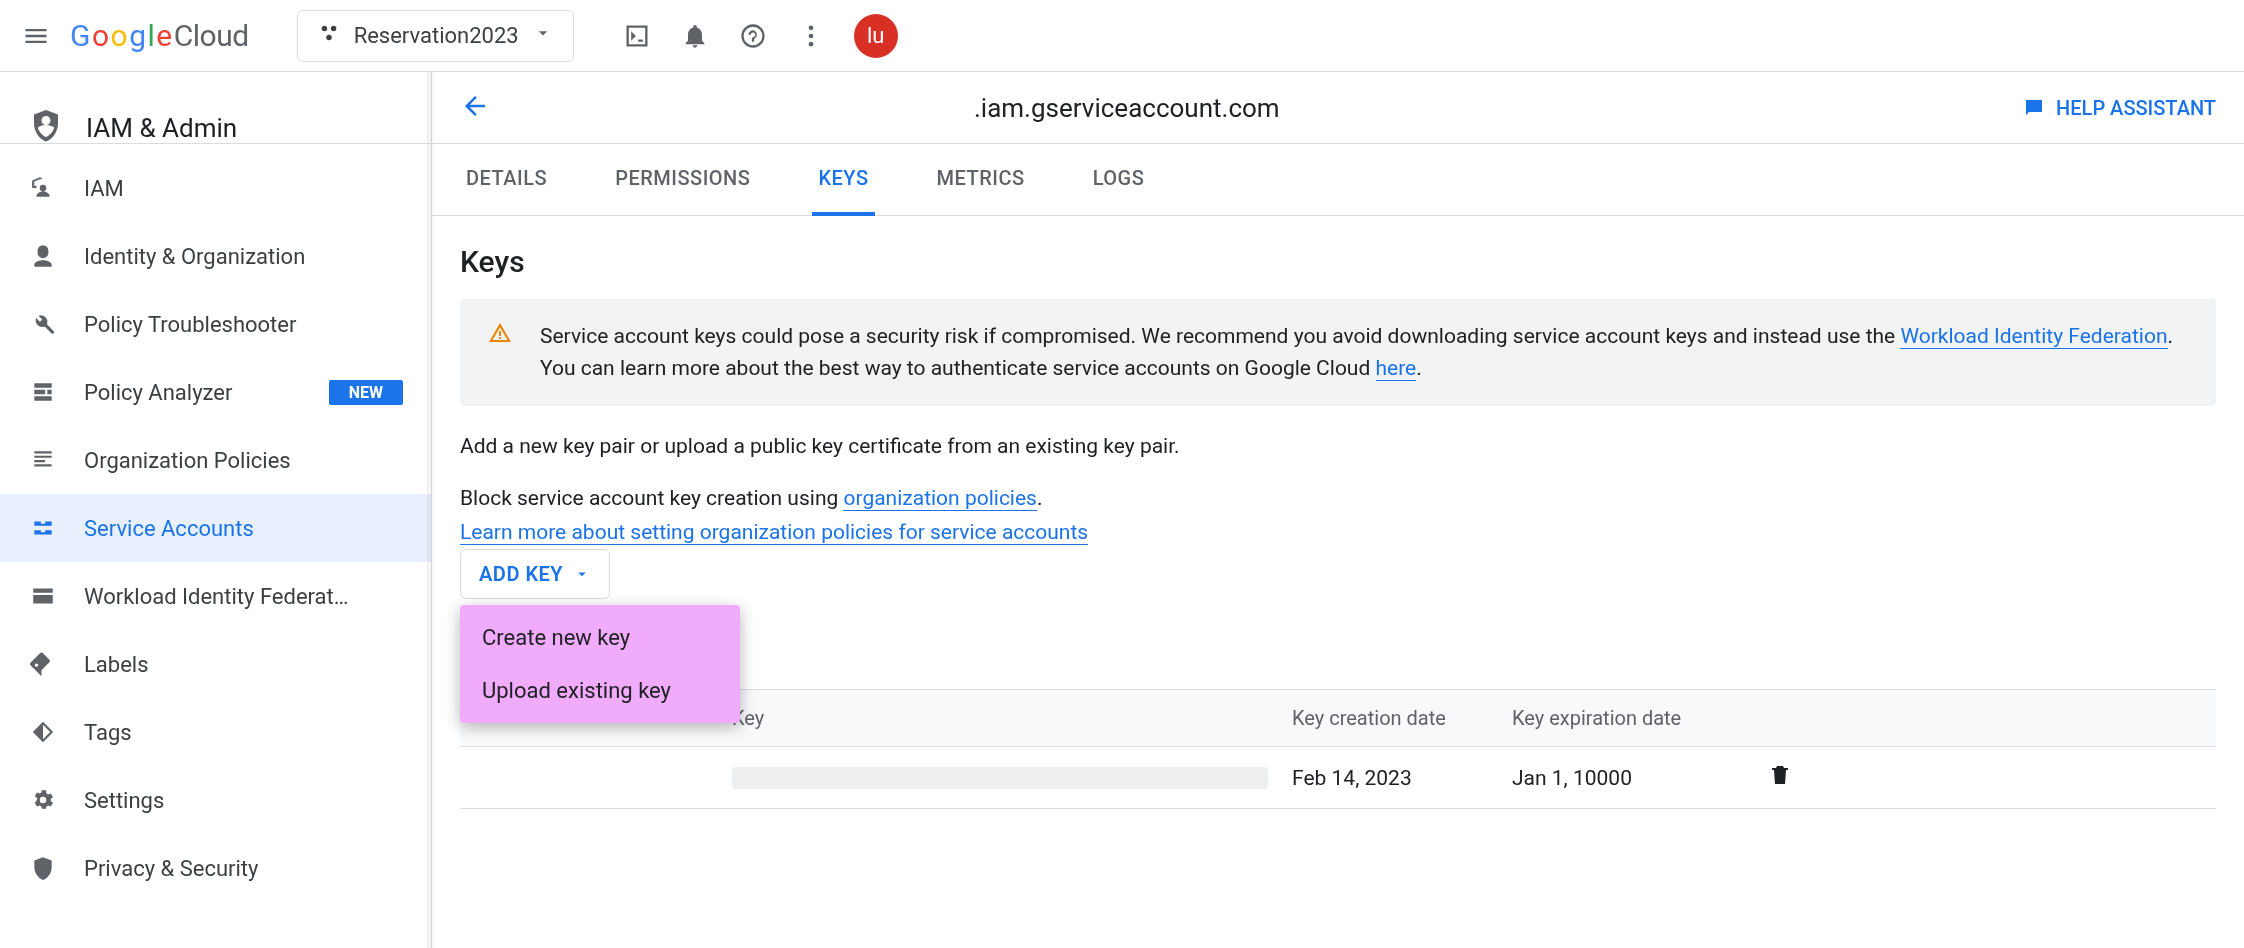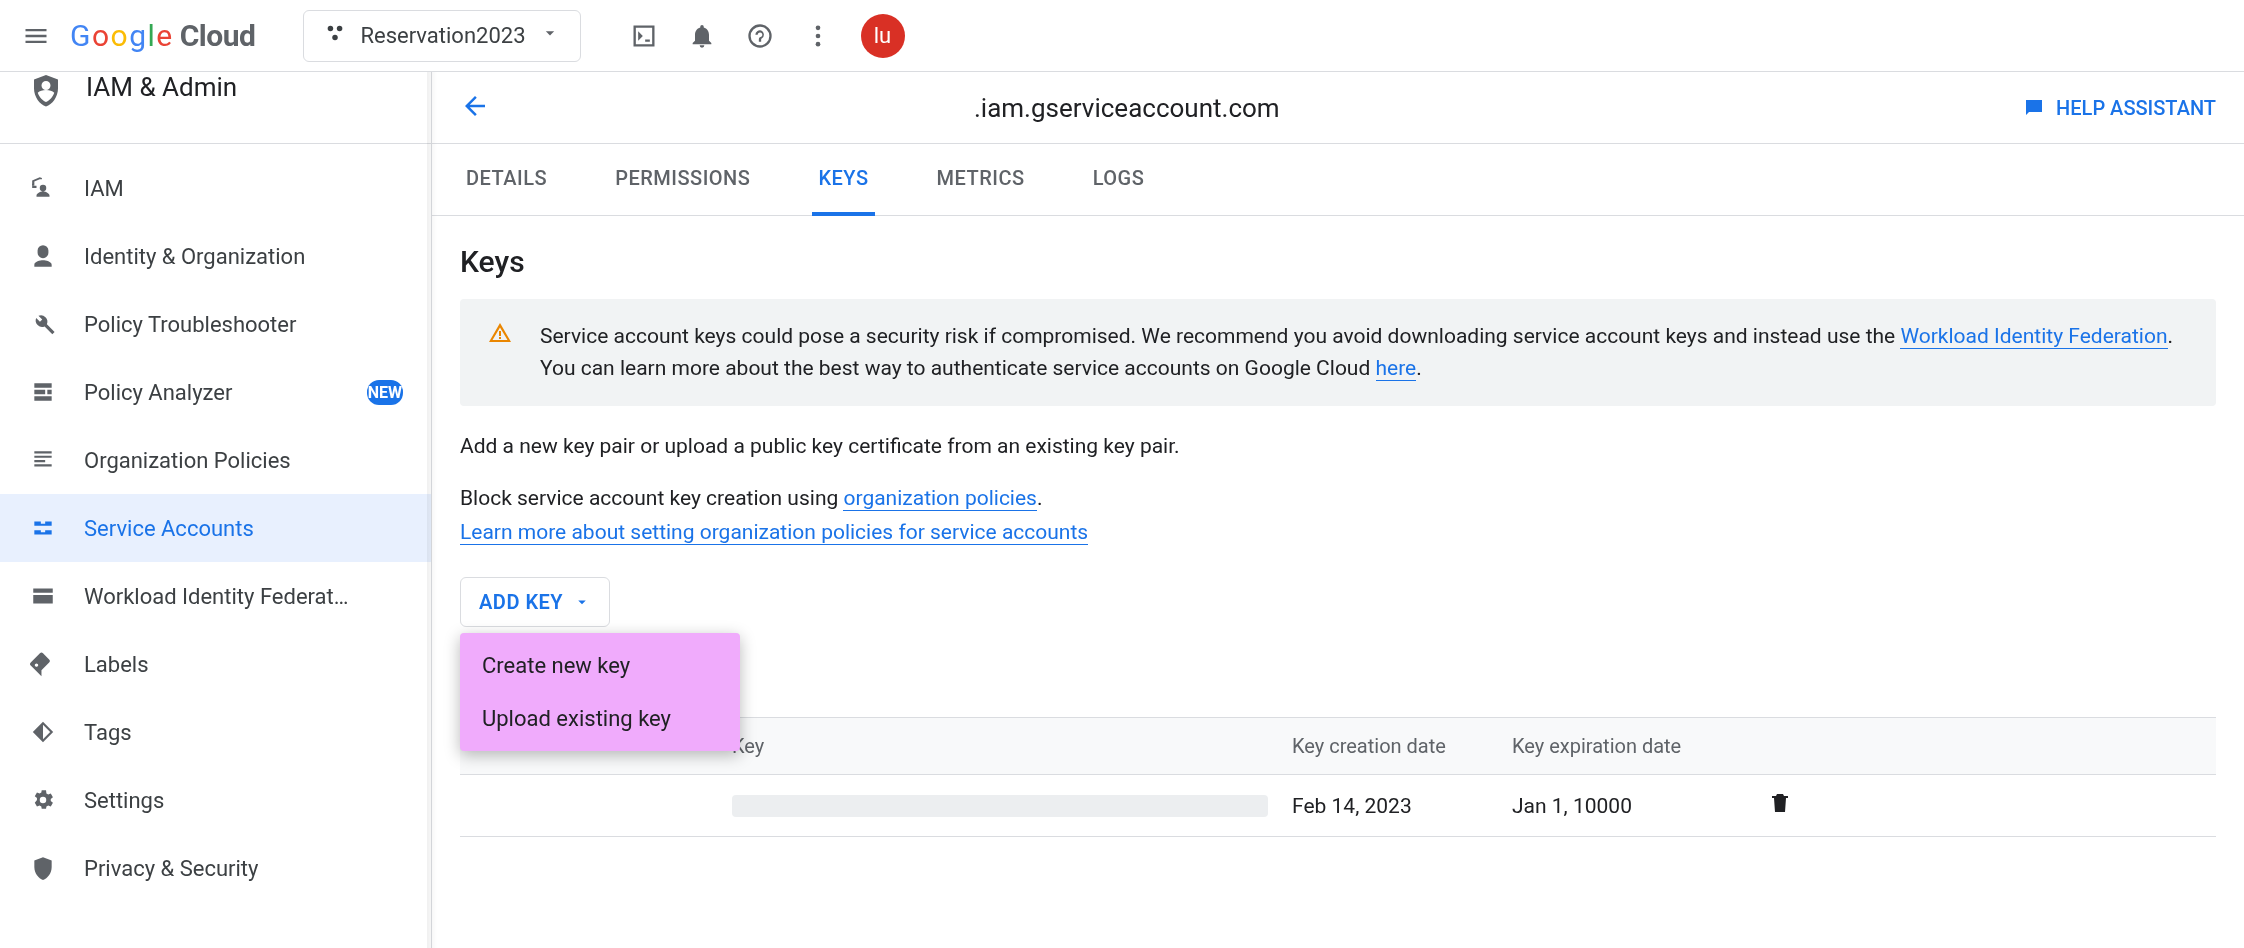--- a/index.html
+++ b/index.html
@@ -15,21 +15,21 @@
   
   .topbar {
     height: 72px; display: flex; align-items: center; padding: 0 20px; gap: 18px;
     border-bottom: 1px solid var(--grey-border);
   }
   .hamburger { width: 32px; height: 32px; display:flex; align-items:center; justify-content:center; cursor:pointer; }
   .hamburger svg { width:28px; height:28px; fill:#5f6368; }
   .logo { display:flex; align-items:center; font-size:30px; letter-spacing:-0.5px; gap:2px; }
   .logo .g1{color:#4285F4;} .logo .g2{color:#EA4335;} .logo .g3{color:#FBBC05;}
   .logo .g4{color:#4285F4;} .logo .g5{color:#34A853;} .logo .g6{color:#EA4335;}
-  .logo .cloud{color:#5f6368; margin-left:6px; font-weight:700;}
+  .logo .cloud{color:#5f6368; font-weight:400;}
   .project-picker {
     height:52px; border:1px solid var(--grey-border); border-radius:6px; padding:0 20px;
     display:flex; align-items:center; gap:14px; font-size:22px; color:#3c4043; cursor:pointer;
     margin-left: 30px;
   }
   .project-picker .dots svg{width:22px;height:22px;}
   .project-picker .caret svg{width:20px;height:20px;fill:#5f6368;}
   .search-wrap{flex:1; display:flex; margin-left:10px;}
   .search-box{
     flex:1; height:54px; border:1px solid var(--grey-border); border-radius:6px 0 0 6px;
@@ -43,30 +43,30 @@
   .search-btn svg{width:24px;height:24px;fill:var(--blue);}
   .top-icons{display:flex;align-items:center;gap:28px;margin-left:30px;}
   .top-icons .ico{width:30px;height:30px;display:flex;align-items:center;justify-content:center;cursor:pointer;}
   .top-icons svg{width:28px;height:28px;fill:#5f6368;}
   .avatar{width:44px;height:44px;border-radius:50%;background:#d93025;color:#ffffff;display:flex;align-items:center;justify-content:center;font-size:22px;cursor:pointer;}
 
   
   .body{display:flex;height:calc(948px - 72px);}
   .sidebar{width:432px;border-right:1px solid var(--grey-border);display:flex;flex-direction:column;position:relative;}
   .sidebar::after{content:"";position:absolute;right:-6px;top:0;bottom:0;width:10px;background:linear-gradient(to right, rgba(0,0,0,0.06), transparent);} 
-  .sidebar-title{height:72px;display:flex;align-items:flex-start;gap:22px;padding:0 28px;border-bottom:1px solid var(--grey-border);font-size:26px;}
+  .sidebar-title{height:72px;display:flex;align-items:flex-end;gap:22px;padding:0 28px;border-bottom:1px solid var(--grey-border);font-size:26px;}
   .sidebar-title svg{width:36px;height:36px;fill:#5f6368;}
   .side-nav{flex:1;overflow:auto;padding-top:10px;}
   .side-item{height:68px;display:flex;align-items:center;gap:26px;padding:0 28px;font-size:22px;color:#3c4043;cursor:pointer;}
   .side-item.active{background:var(--highlight);color:var(--blue);}
   .side-item.active svg{fill:var(--blue);}
   .side-item .ico{width:30px;display:flex;justify-content:center;}
   .side-item svg{width:26px;height:26px;fill:#5f6368;}
   .side-item .label{white-space:nowrap;overflow:hidden;text-overflow:ellipsis;flex:1;}
-  .badge-new{background:#1a73e8;color:#fff;font-size:16px;font-weight:700;padding:3px 1px;border-radius:12px;margin-left:10px;}
+  .badge-new{background:#1a73e8;color:#fff;font-size:16px;font-weight:700;padding:3px 20px;border-radius:2px;margin-left:10px;}
 
   
   .main{flex:1;display:flex;flex-direction:column;overflow:hidden;}
   .page-header{height:72px;display:flex;align-items:center;padding:0 28px;gap:20px;border-bottom:1px solid var(--grey-border);}
   .back-arrow{color:var(--blue);cursor:pointer;}
   .back-arrow svg{width:30px;height:30px;fill:var(--blue);}
   .page-title{font-size:26px;display:flex;align-items:flex-end;gap:4px;}
   .page-title .redact{display:inline-block;width:460px;height:24px;background:#fff;}
   .help-assist{margin-left:auto;display:flex;align-items:flex-start;gap:10px;color:var(--blue);font-size:20px;font-weight:500;cursor:pointer;}
   .help-assist svg{width:24px;height:24px;fill:var(--blue);}
@@ -76,21 +76,21 @@
   .tab.active{color:var(--blue);border-bottom-color:var(--blue);}
 
   .content{padding:28px 28px 40px 28px;overflow:auto;flex:1;position:relative;}
   .h-keys{font-size:30px;font-weight:500;margin-bottom:20px;}
   .warning-box{background:#f1f3f4;display:flex;gap:28px;padding:22px 28px;border-radius:4px;align-items:flex-start;margin-bottom:28px;font-size:21px;line-height:1.5;}
   .warning-box .warn-ico svg{width:24px;height:24px;}
   .warning-box a{color:var(--blue);text-decoration:none;border-bottom:1px solid var(--blue);}
 
   .desc{font-size:21px;margin-bottom:24px;}
   .desc a,.links a{color:var(--blue);text-decoration:none;border-bottom:1px solid var(--blue);}
-  .links{font-size:21px;line-height:1.6;margin-bottom:28px;}
+  .links{font-size:21px;line-height:1.6;}
 
   .add-key-btn{display:inline-flex;align-items:center;gap:10px;border:1px solid var(--grey-border);border-radius:6px;padding:12px 18px;color:var(--blue);font-size:20px;font-weight:600;letter-spacing:0.5px;cursor:pointer;background:#fff;}
   .add-key-btn svg{width:18px;height:18px;fill:var(--blue);}
 
   .dropdown{position:absolute;margin-top:6px;width:280px;background:#f0abfc;border-radius:4px;box-shadow:0 4px 16px rgba(0,0,0,0.28);padding:6px 0;z-index:5;}
   .dropdown .menu-item{padding:14px 22px;font-size:22px;cursor:pointer;}
 
   .keys-table{margin-top:90px;}
   .keys-table .thead{display:flex;background:#f8f9fa;border-top:1px solid var(--grey-border);border-bottom:1px solid var(--grey-border);font-size:20px;color:var(--grey-text);}
   .keys-table .cell{padding:16px 12px;}

